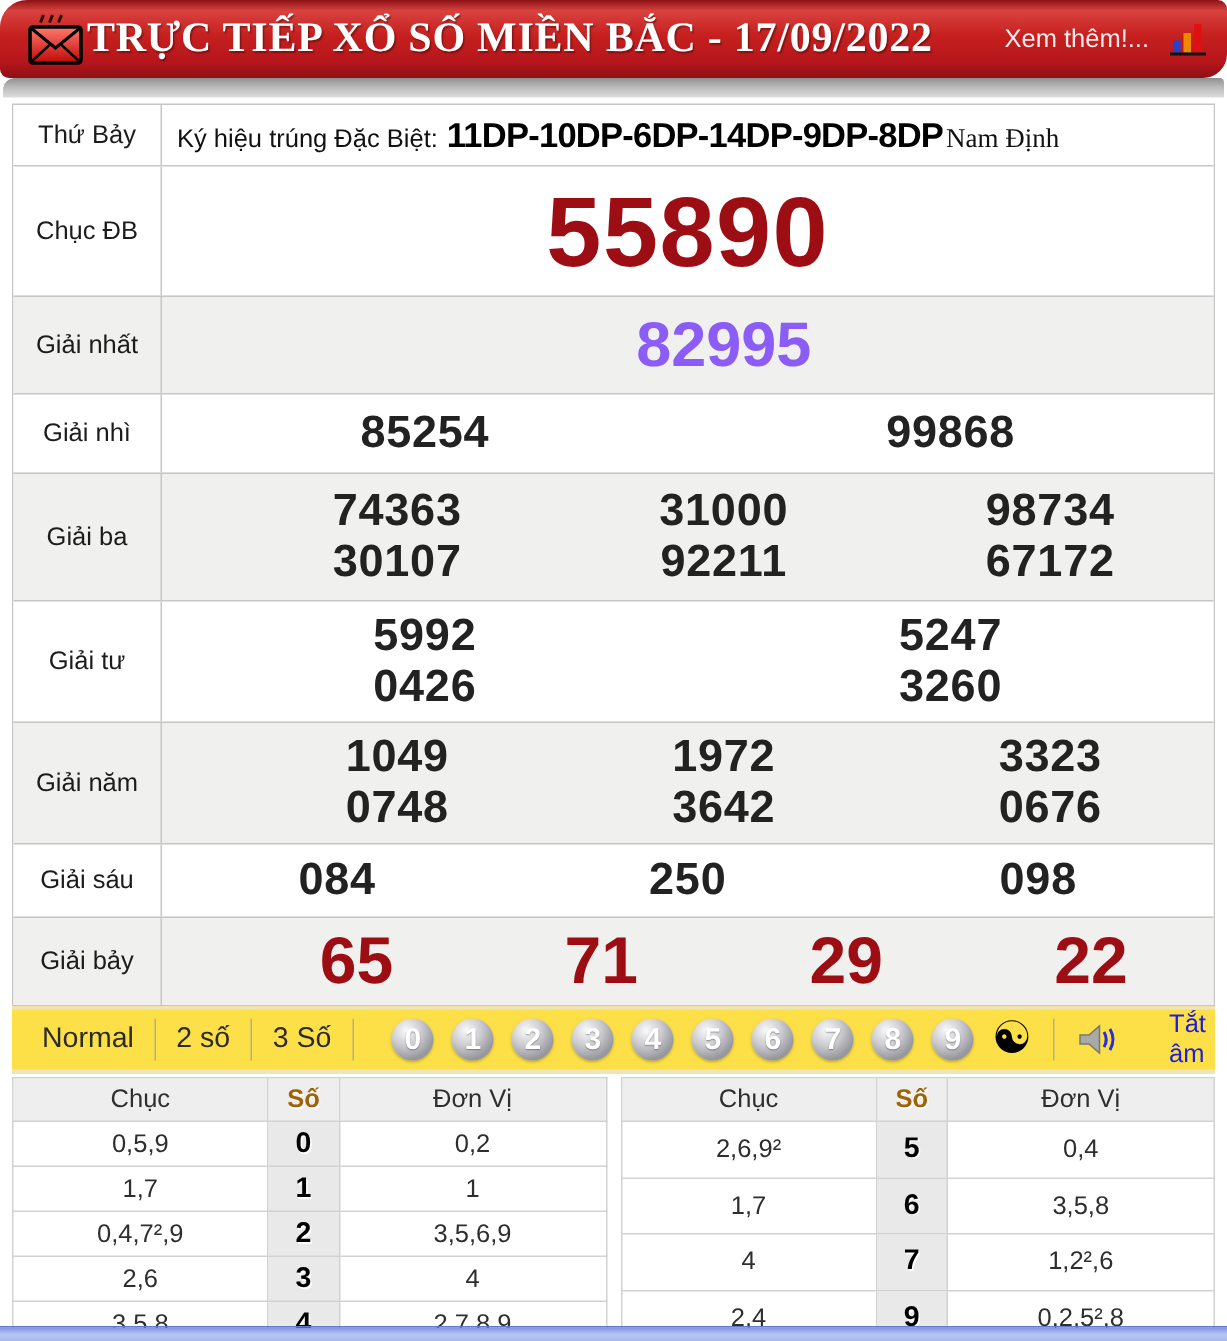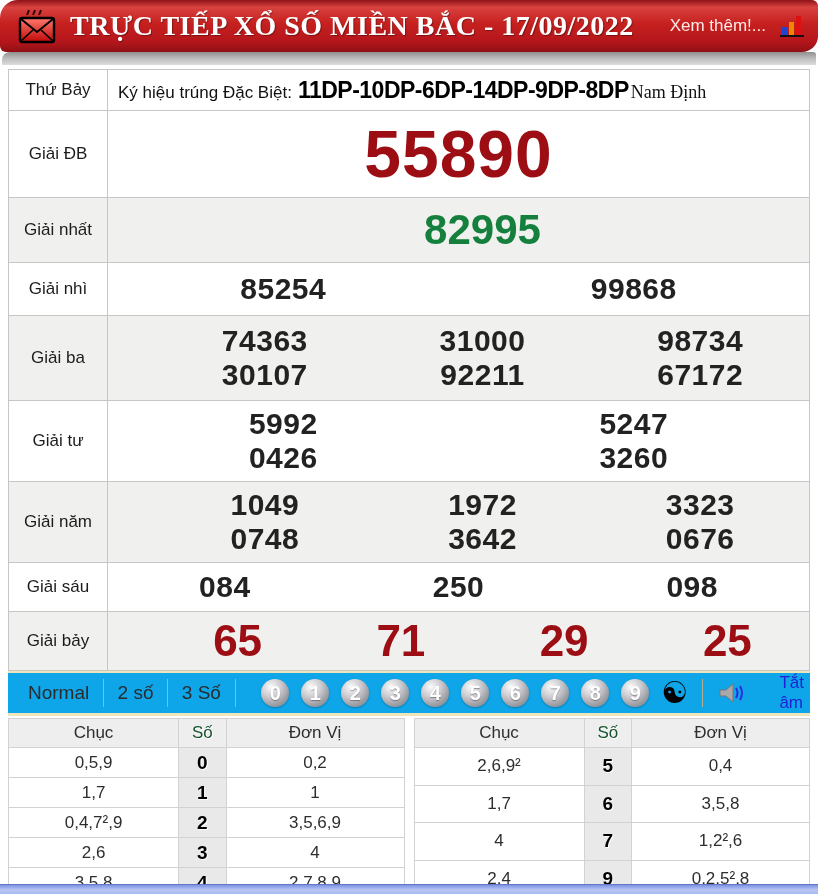--- a/index.html
+++ b/index.html
@@ -12,21 +12,21 @@
   .header{
     height:52px;margin:0;
     background:linear-gradient(180deg,#8e1216 0%,#d8423f 14%,#c6201f 45%,#b5161b 80%,#8e1014 100%);
     border-radius:18px 6px 16px 6px;
     display:flex;align-items:center;padding:0 12px 0 16px;
     position:relative;
   }
   .header .title{
     font-family:"Liberation Serif",serif;
     font-weight:bold;font-size:28px;color:#ffffff;
-    letter-spacing:.5px;margin-left:12px;white-space:nowrap;
+    letter-spacing:.5px;white-space:nowrap;
     text-shadow:1px 1px 1px rgba(0,0,0,.35);
   }
   .header .spacer{flex:1;}
   .header .more{font-size:17px;color:#ffeaea;margin-right:14px;cursor:pointer;}
   .gray-strip{
     height:13px;margin:0 2px;
     background:linear-gradient(180deg,#8f8f8f 0%,#b9b9b9 45%,#dddddd 100%);
     border-radius:8px 3px 0 0;
   }
   
@@ -44,26 +44,26 @@
   .content{flex:1;display:flex;flex-direction:column;justify-content:center;min-width:0;}
   .numrow{display:flex;align-items:center;}
   .numrow span{flex:1;text-align:center;white-space:nowrap;}
   .h-info{height:40px}.h-db{height:86px}.h-1{height:64px}.h-2{height:52px}
   .h-3{height:84px}.h-4{height:80px}.h-5{height:80px}.h-6{height:48px}.h-7{height:58px}
   .info-line{display:flex;align-items:baseline;padding-left:10px;}
   .k-prefix{font-size:17px;color:#111;}
   .k-code{font-size:23px;font-weight:bold;color:#000;margin-left:6px;letter-spacing:-0.5px;}
   .k-prov{font-family:"Liberation Serif",serif;font-size:18px;color:#111;margin-left:2px;}
   .n-db{font-size:66px;font-weight:bold;color:#9c0e14;letter-spacing:1px;}
-  .n-1st{font-size:42px;font-weight:bold;color:#15803d;}
+  .n-1st{font-size:42px;font-weight:bold;color:#8b5cf6;}
   .n-mid{font-size:30px;font-weight:bold;color:#222222;letter-spacing:.5px;}
   .n-7{font-size:44px;font-weight:bold;color:#9c0e14;}
   
   .toolbar{
-    margin:0 8px;height:40px;background:#0ea5e9;
+    margin:0 8px;height:40px;background:#fde047;
     border-top:2px solid #efe5bd;border-bottom:3px solid #efe5bd;
     display:flex;align-items:center;padding:0 6px;
   }
   .mode{font-size:19px;color:#2b2b2b;padding:0 14px;cursor:pointer;white-space:nowrap;}
   .vsep{width:1px;height:28px;background:#b7ae8d;}
   .balls{display:flex;align-items:center;gap:12px;margin-left:26px;}
   .ball{
     width:28px;height:28px;border-radius:50%;
     background:radial-gradient(circle at 35% 28%,#fafafa 0%,#cfcfd4 35%,#9a9aa1 70%,#80808a 100%);
     color:#ffffff;font-size:20px;font-weight:bold;
@@ -78,21 +78,21 @@
   .stats{margin:2px 8px 0 8px;display:flex;gap:9px;}
   .stats table{
     width:50%;border-collapse:collapse;table-layout:fixed;
     font-size:17px;color:#2e2e2e;
   }
   .stats th,.stats td{
     border:1px solid #d2d2d2;text-align:center;padding:0;height:29px;
     overflow:hidden;white-space:nowrap;
   }
   .stats th{background:#eeeeee;font-weight:normal;height:28px;}
-  .stats th.so{font-weight:normal;color:#14532d;text-shadow:1px 1px 0 #fff;}
+  .stats th.so{font-weight:bold;color:#a16207;text-shadow:1px 1px 0 #fff;}
   .stats td.so{
     background:#e9e9e9;font-weight:bold;font-size:19px;color:#000;
     text-shadow:1px 1px 0 #ffffff;
   }
   .col-chuc{width:43%;}.col-so{width:12%;}.col-donvi{width:45%;}
   
   .blue-strip{
     position:absolute;left:0;right:0;bottom:0;height:9px;
     background:linear-gradient(180deg,#7d93e2 0%,#b9c6f3 55%,#a7b8f0 100%);
     border-top:1px solid #6478c9;
@@ -140,21 +140,21 @@
       <div class="content">
         <div class="info-line">
           <span class="k-prefix">Ký hiệu trúng Đặc Biệt:</span>
           <span class="k-code">11DP-10DP-6DP-14DP-9DP-8DP</span>
           <span class="k-prov">Nam Định</span>
         </div>
       </div>
     </div>
 
     <div class="row h-db">
-      <div class="label">Giải ĐB</div>
+      <div class="label">Chục ĐB</div>
       <div class="content">
         <div class="numrow">
             <span class="n-db">55890</span>
           </div>
       </div>
     </div>
 
     <div class="row shade h-1">
       <div class="label">Giải nhất</div>
       <div class="content">
@@ -231,21 +231,21 @@
       </div>
     </div>
 
     <div class="row shade h-7">
       <div class="label">Giải bảy</div>
       <div class="content">
         <div class="numrow">
           <span class="n-7">65</span>
           <span class="n-7">71</span>
           <span class="n-7">29</span>
-          <span class="n-7">25</span>
+          <span class="n-7">22</span>
         </div>
       </div>
     </div>
   </div>
 
   <div class="toolbar">
     <span class="mode">Normal</span>
     <div class="vsep"></div>
     <span class="mode">2 số</span>
     <div class="vsep"></div>

